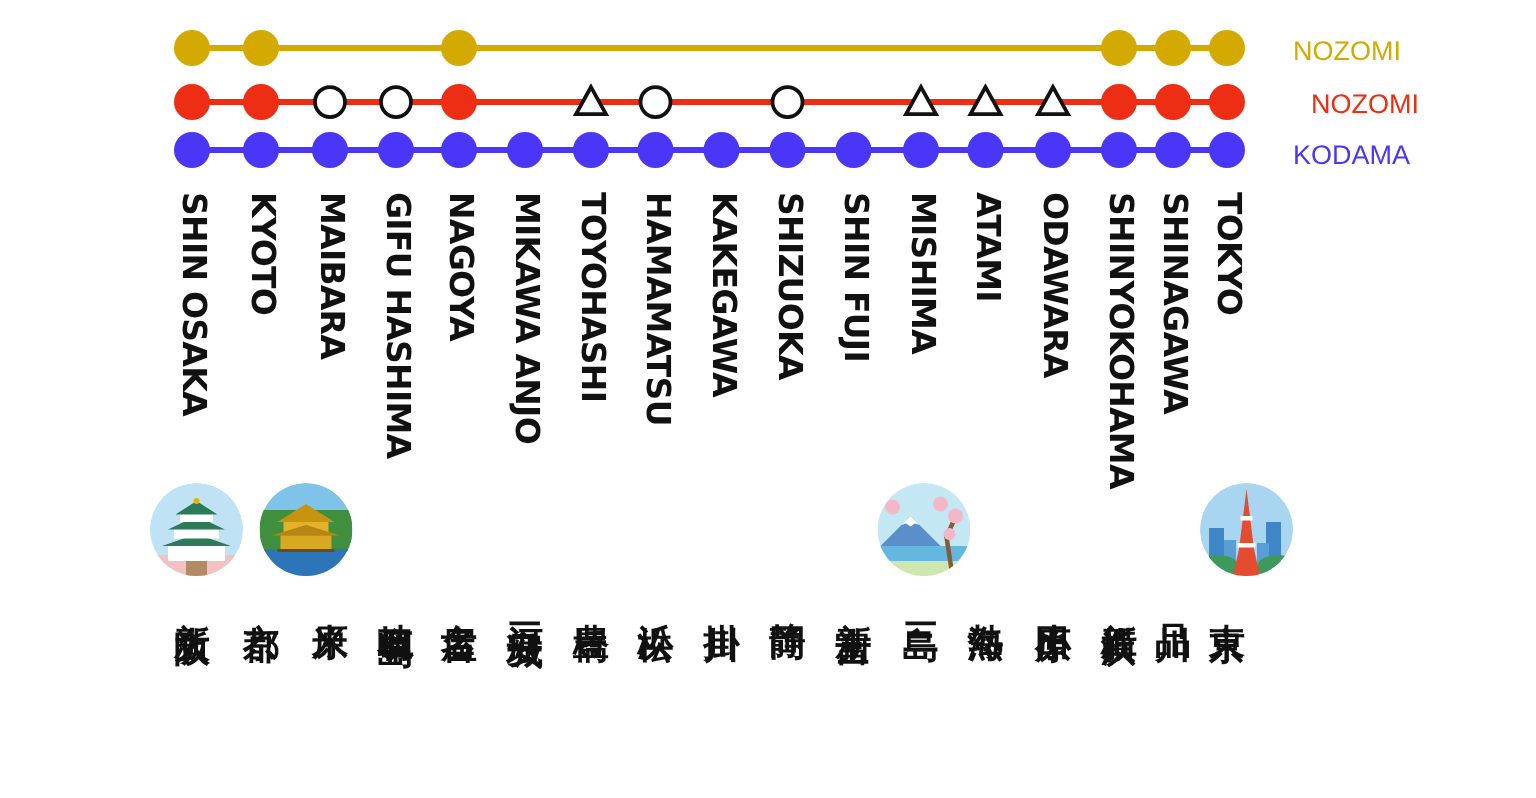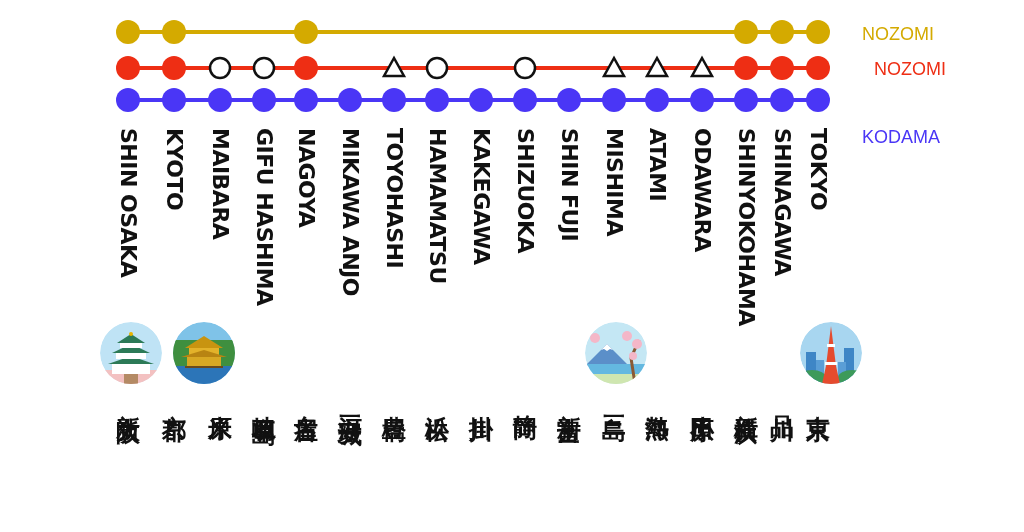--- a/index.html
+++ b/index.html
@@ -56,21 +56,21 @@
       <circle cx="782" cy="68" r="12" fill="#ee2e14"></circle>
       <circle cx="782" cy="100" r="12" fill="#4a36f6"></circle>
       <circle cx="818" cy="32" r="12" fill="#d4aa00"></circle>
       <circle cx="818" cy="68" r="12" fill="#ee2e14"></circle>
       <circle cx="818" cy="100" r="12" fill="#4a36f6"></circle>
     </g>
 </svg>
 
 <div class="legend" style="top: 22px; left: 862px; color: rgb(212, 170, 0);">NOZOMI</div>
 <div class="legend" style="top: 57px; left: 874px; color: rgb(238, 46, 20);">NOZOMI</div>
-<div class="legend" style="top: 91px; left: 862px; color: rgb(74, 54, 246); margin-top: 34px;">KODAMA</div>
+<div class="legend" style="top: 91px; left: 862px; color: rgb(74, 54, 246);">KODAMA</div>
 
 <div id="columns">
     <div class="col" style="left: 108px;">
       <div class="en">SHIN OSAKA</div>
       <div class="jp">新大阪</div>
     </div>
     <div class="col" style="left: 154px;">
       <div class="en">KYOTO</div>
       <div class="jp">京都</div>
     </div>

